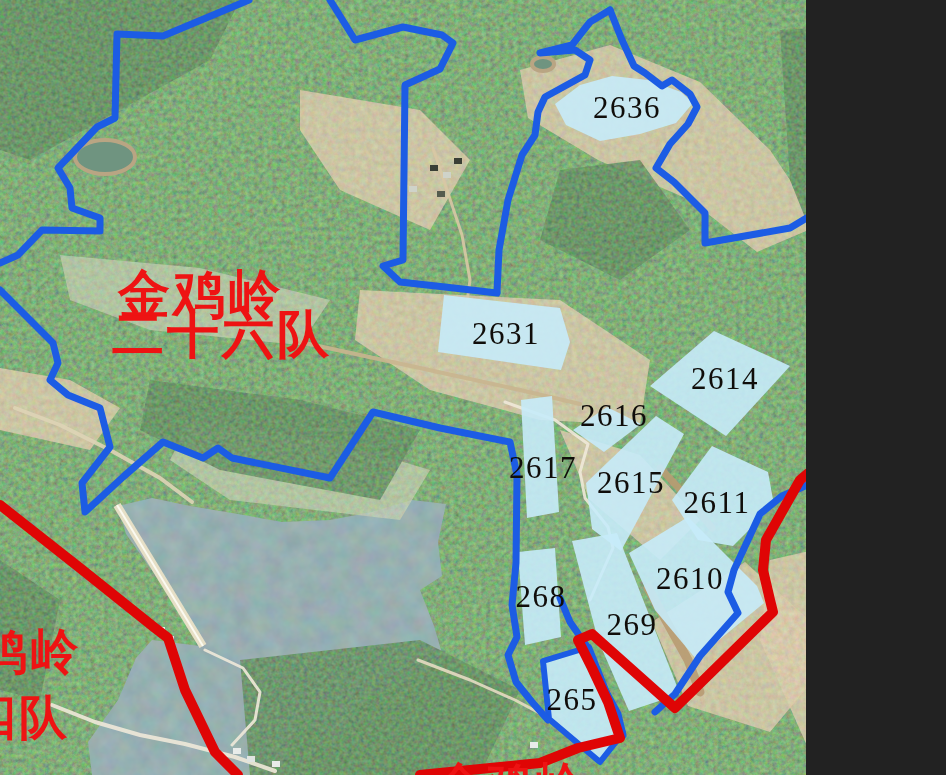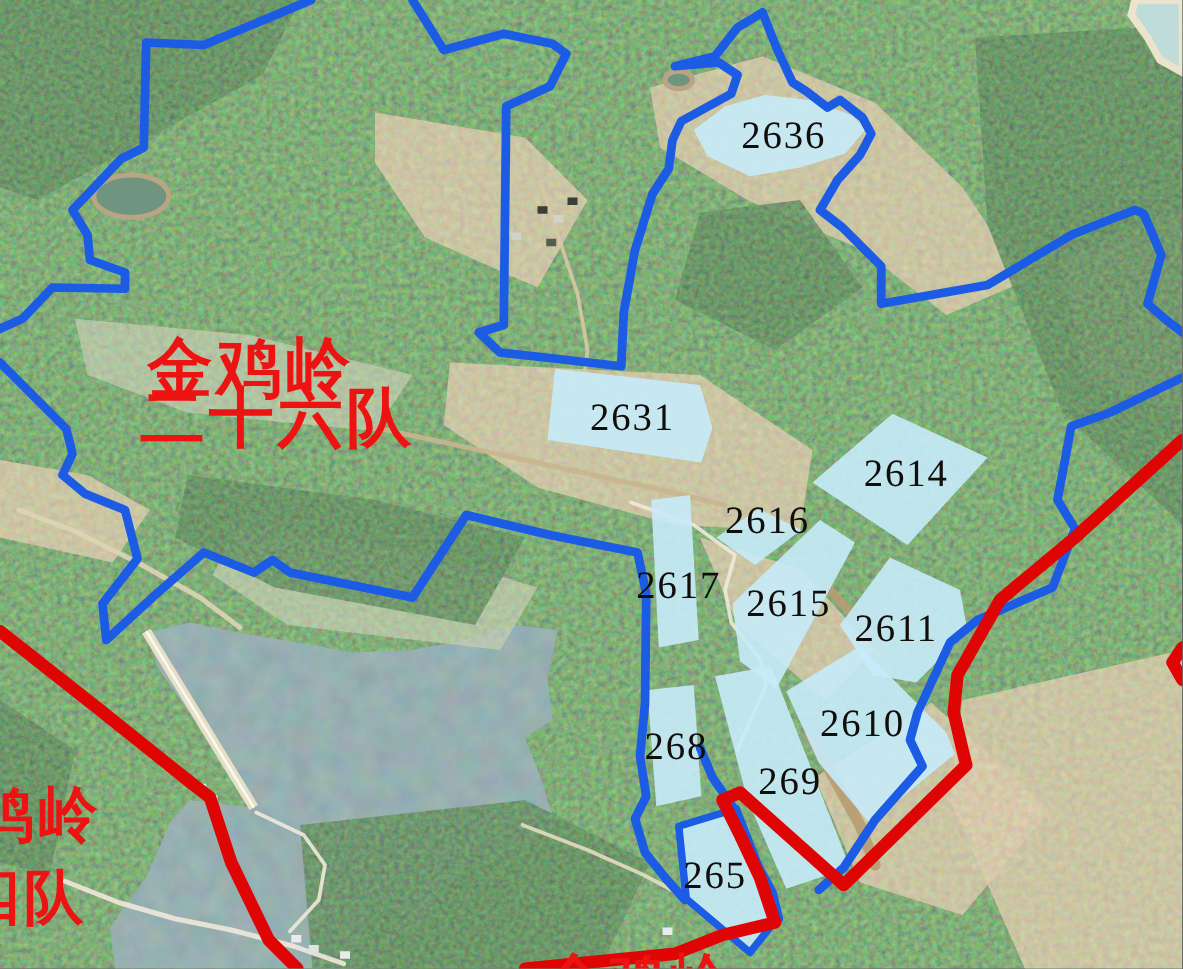--- a/index.html
+++ b/index.html
@@ -1,19 +1,19 @@
 <!DOCTYPE html>
 <html><head>
 <meta charset="utf-8">
 <style>
   html,body{margin:0;padding:0;background:#222;}
   .stage{
-    position:relative;width:946px;height:775px;overflow:hidden;
+    position:relative;width:806px;height:775px;overflow:hidden;
     font-family:"Liberation Serif","DejaVu Serif",serif;
-    background:#a3a3a3;
+    background:#0369a1;
   }
   svg{display:block}
   .parcel{fill-opacity:.9;cursor:pointer;}
   .parcel-label{
     font-family:"Liberation Serif","DejaVu Serif",serif;
     font-weight:normal;letter-spacing:1.5px;
   }
   .region-label{
     font-family:"DejaVu Serif","Liberation Serif",serif;
     font-weight:bold;letter-spacing:3px;

